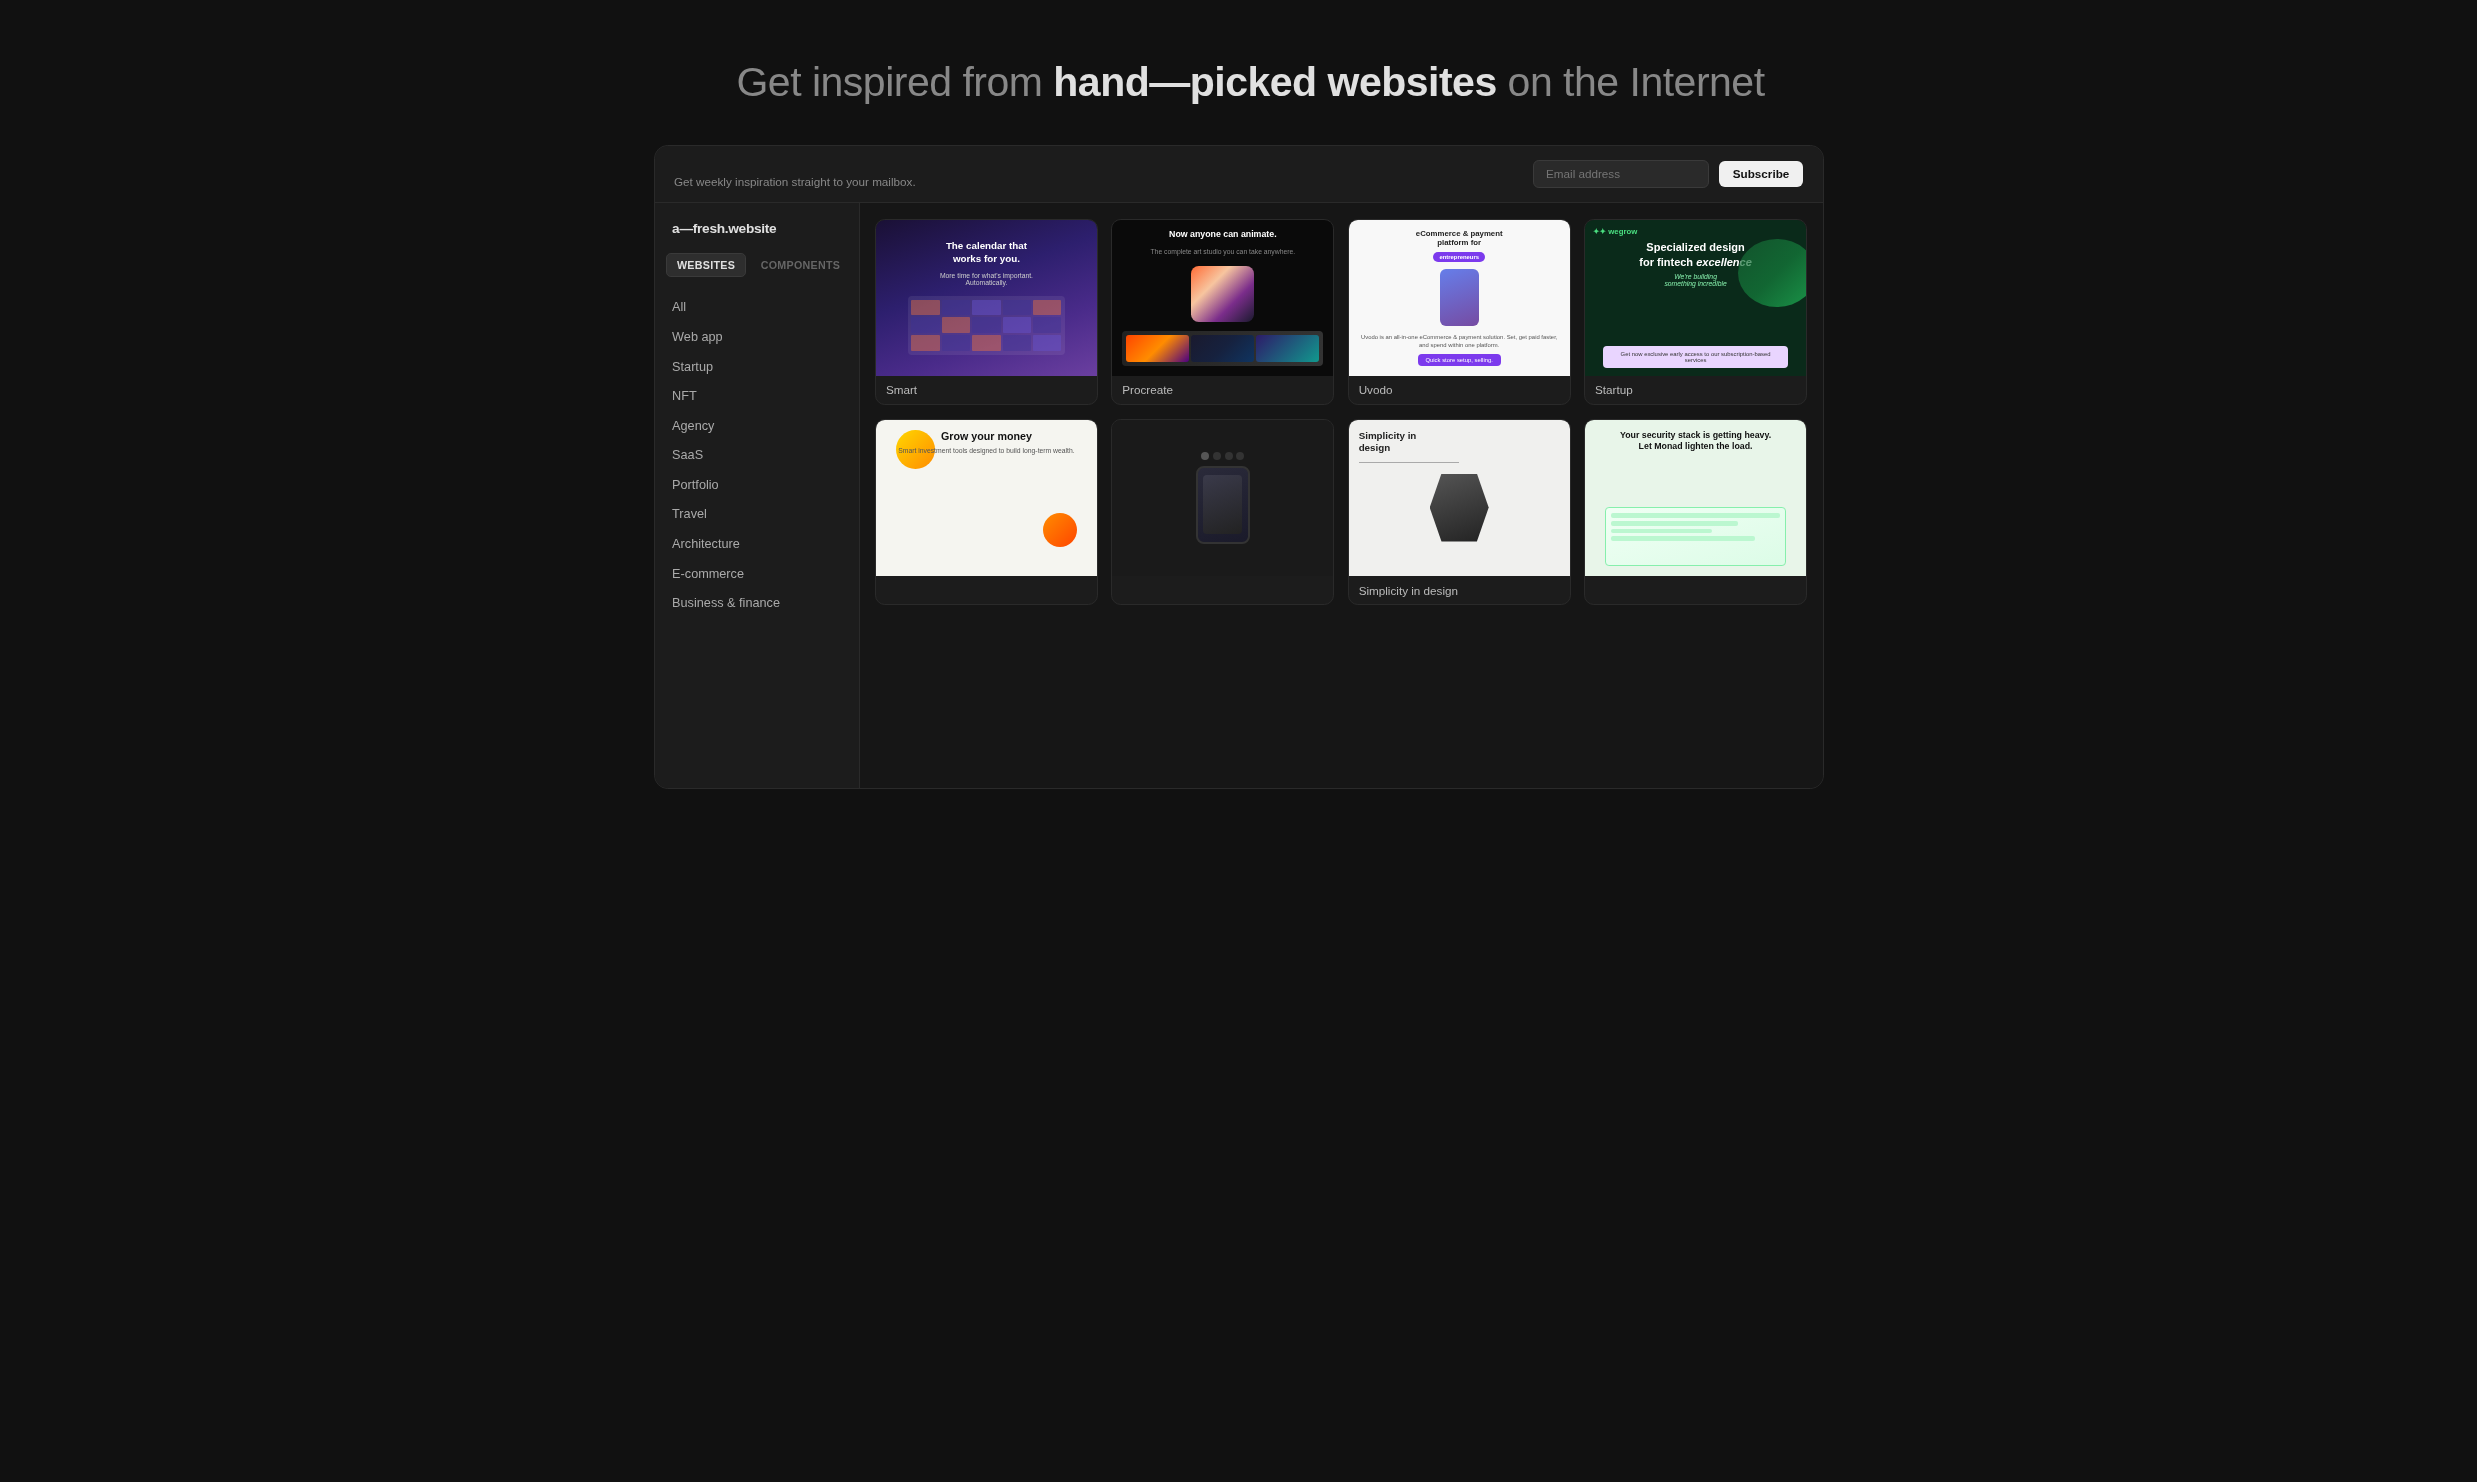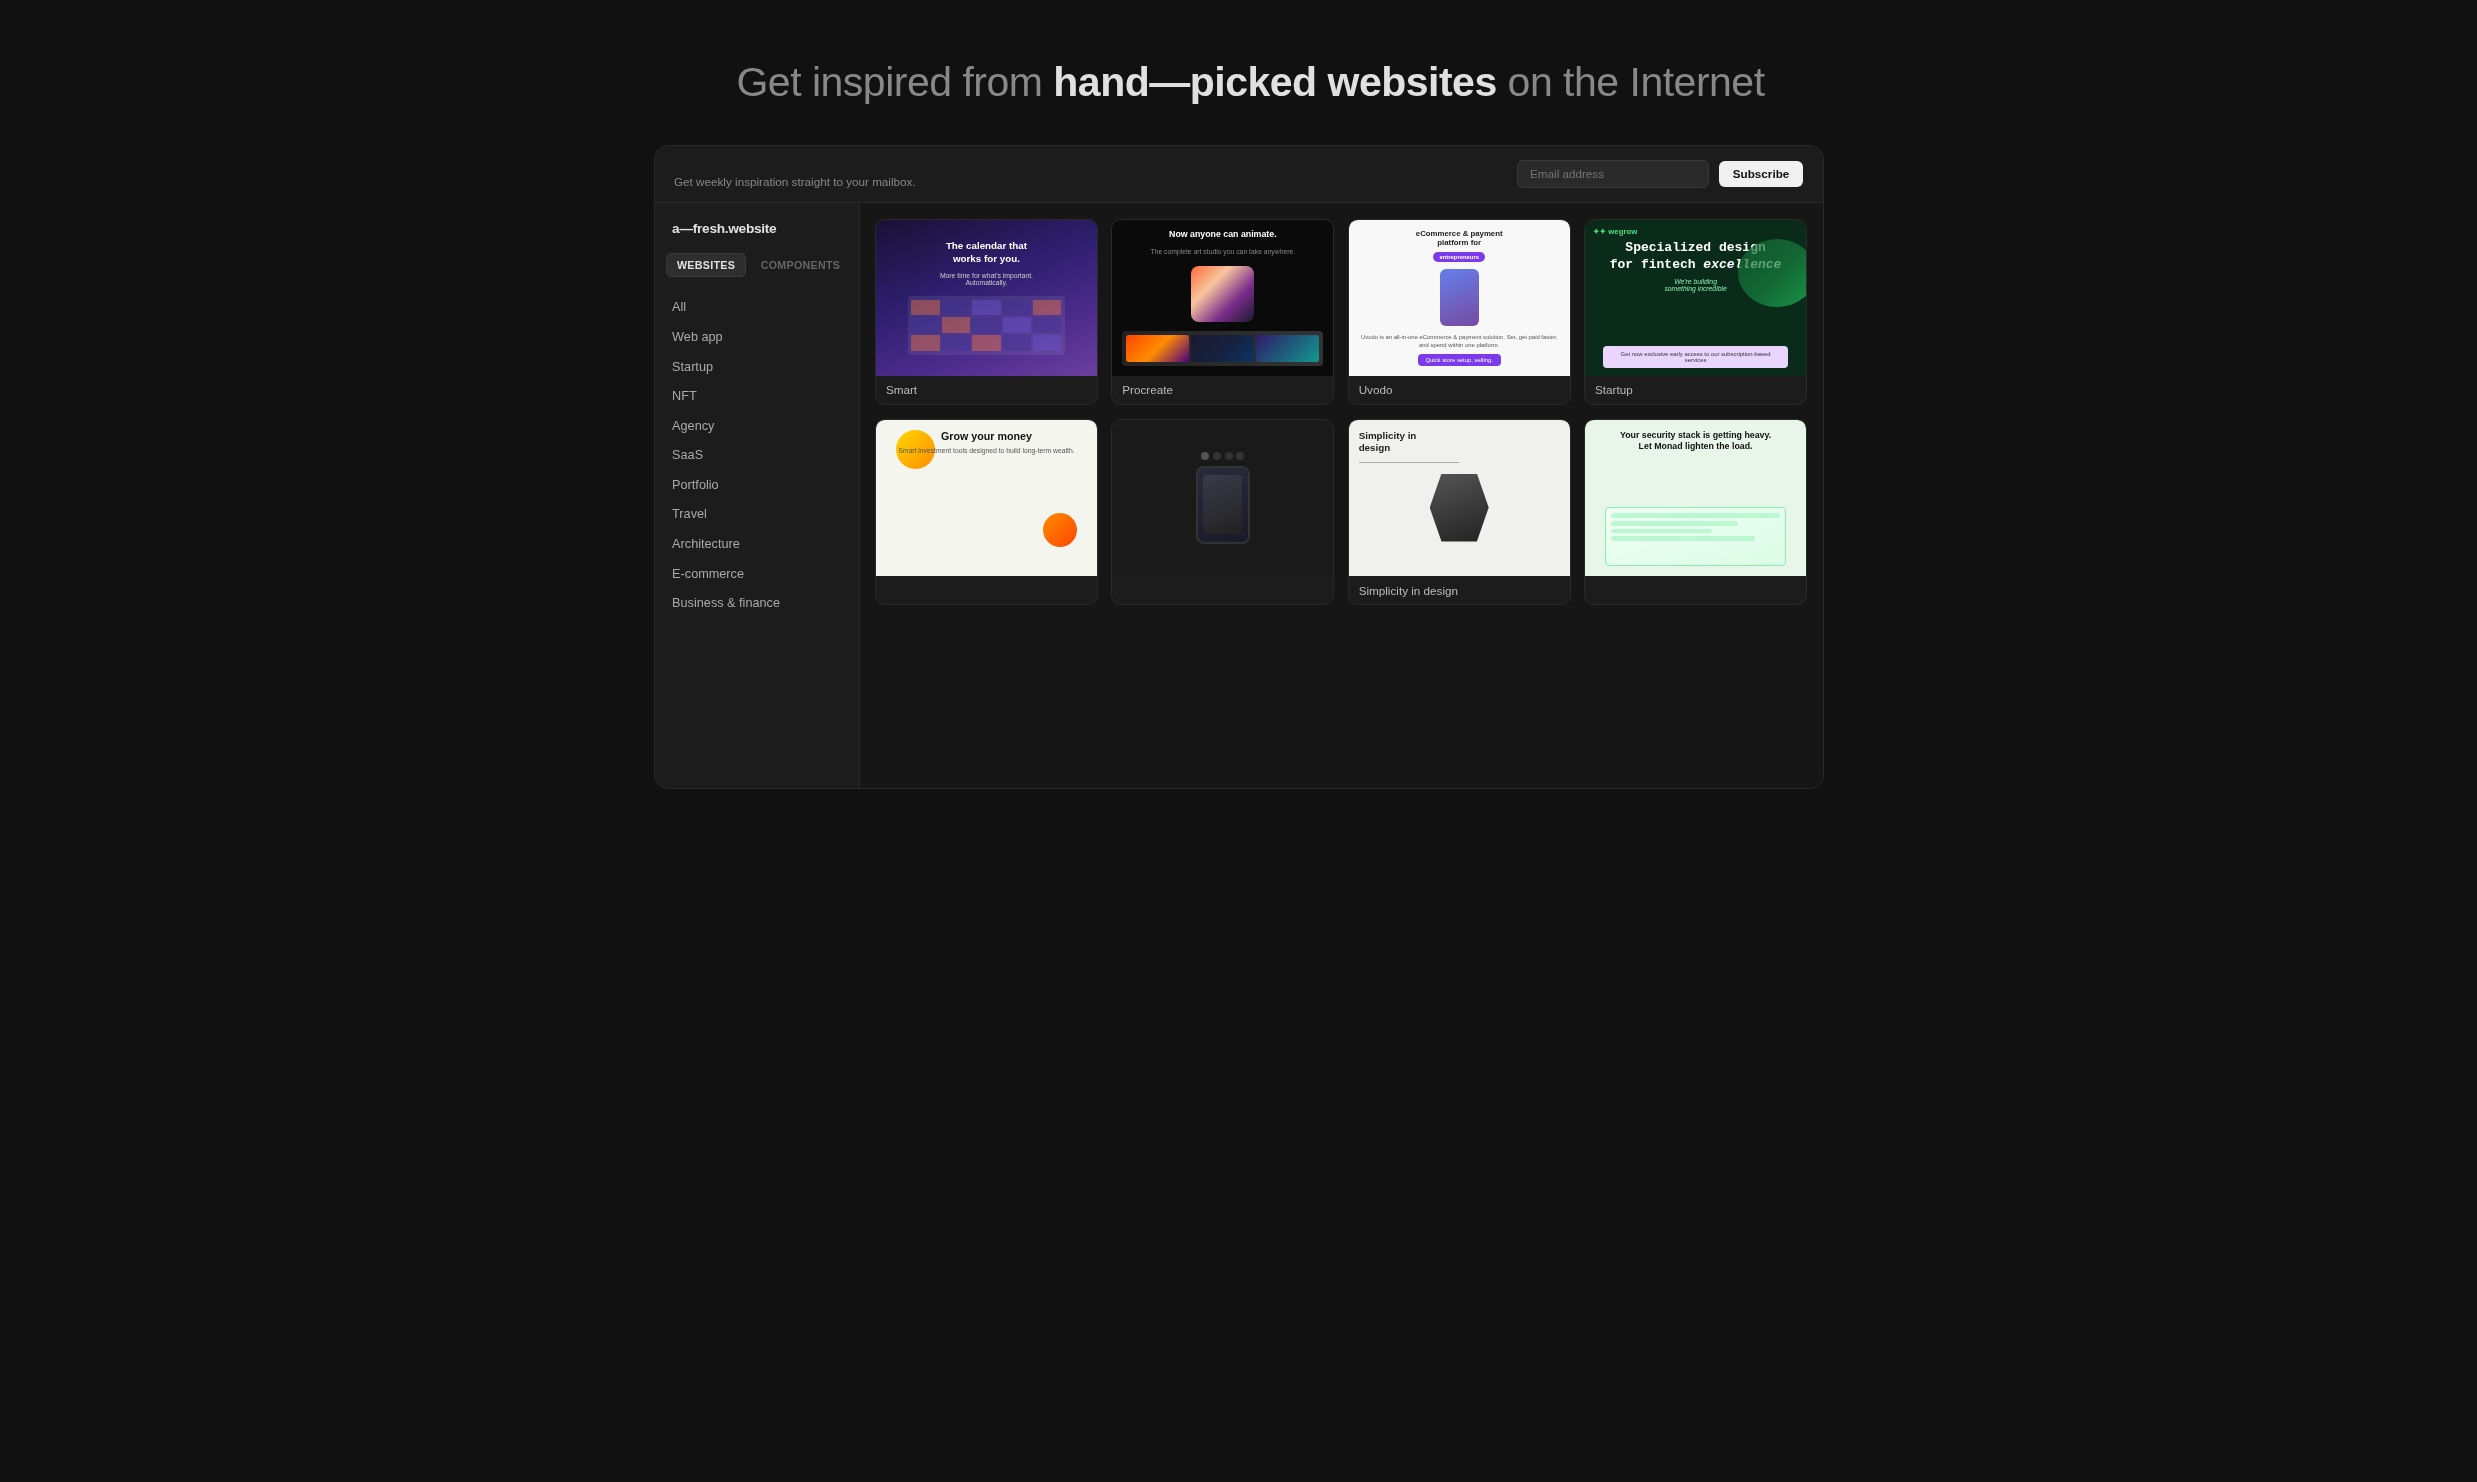--- a/index.html
+++ b/index.html
@@ -63,21 +63,21 @@
       gap: 9.8px;
     }
 
     .email-input {
       background: #2a2a2a;
       border: 1px solid #3a3a3a;
       border-radius: 5.9px;
       padding: 6.8px 11.7px;
       color: #888;
       font-size: 11.7px;
-      width: 192px;
+      width: 176px;
       outline: none;
     }
 
     .subscribe-btn {
       background: #f0f0f0;
       color: #111;
       border: none;
       border-radius: 5.9px;
       padding: 6.8px 13.7px;
       font-size: 11.7px;
@@ -338,26 +338,25 @@
     }
 
     .thumb-wegrow .w-logo {
       font-size: 7.8px;
       color: #4ade80;
       font-weight: 700;
       align-self: flex-start;
     }
 
     .thumb-wegrow .w-headline {
-      font-size: 13px;
+      font-size: 11px;
       font-weight: 700;
       color: #fff;
       text-align: center;
       line-height: 1.3;
-      font-family: Liberation Mono, monospace;
     }
 
     .thumb-wegrow .w-ribbon {
       width: 78px;
       height: 68px;
       background: linear-gradient(135deg, #166534, #15803d, #22c55e);
       border-radius: 50%;
       position: absolute;
       right: -9.8px;
       top: 19.5px;

